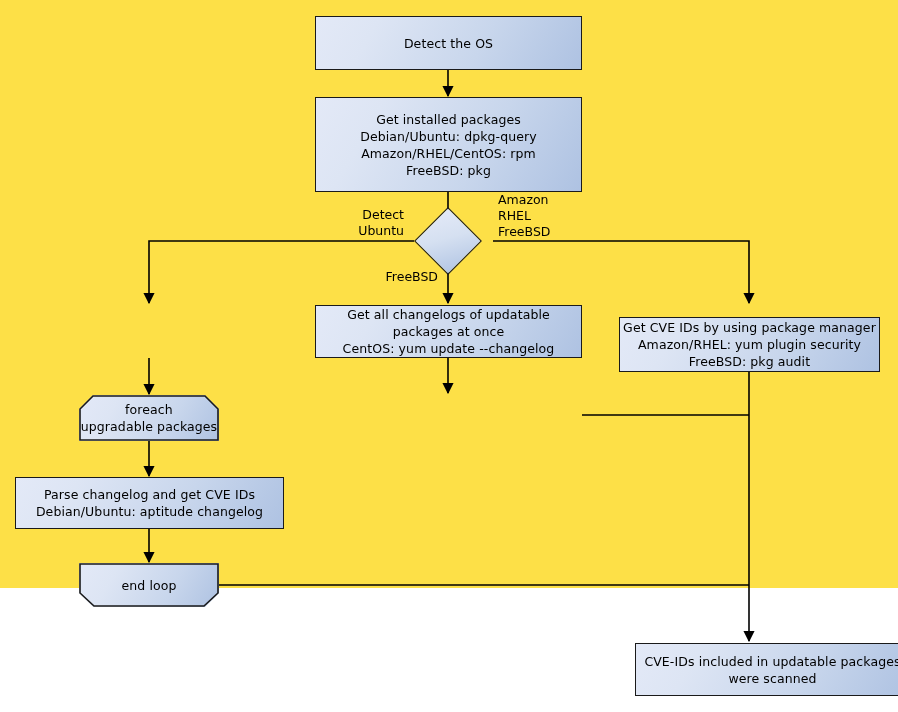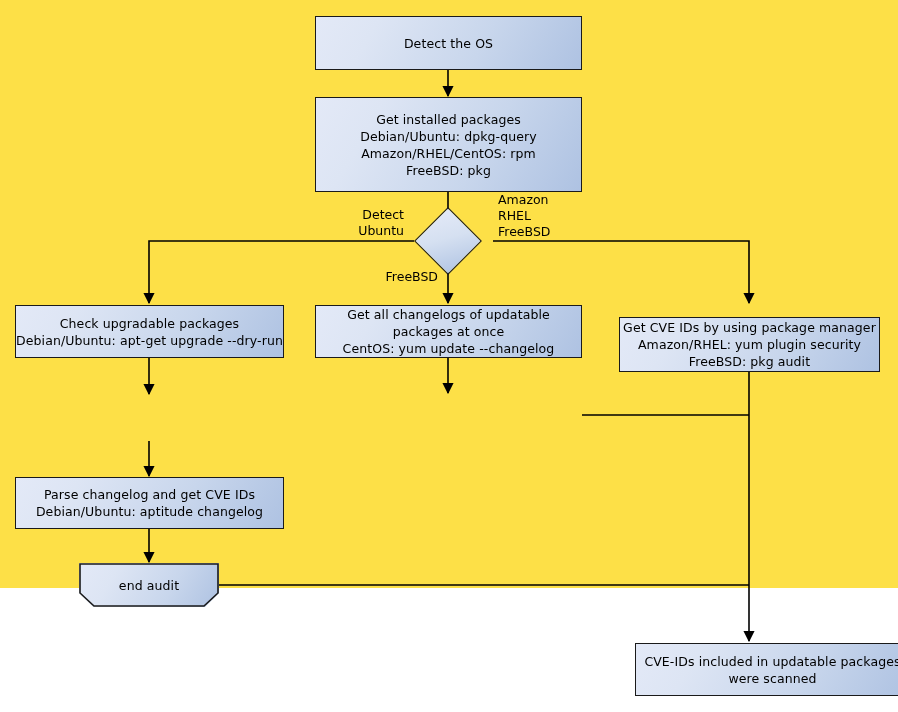--- a/index.html
+++ b/index.html
@@ -170,49 +170,53 @@
 
   <div class="edge-label right-align" style="left:330px; top:207px; width:74px;">Detect
 Ubuntu</div>
 
   <div class="edge-label left-align" style="left:498px; top:192px; width:90px;">Amazon
 RHEL
 FreeBSD</div>
 
   <div class="edge-label right-align" style="left:330px; top:269px; width:108px;">FreeBSD</div>
 
-  <div class="node process" style="left:15px; top:305px; width:269px; height:53px;">
-    <span class="lbl">Check upgradable packages
-Debian/Ubuntu: apt-get upgrade --dry-run</span>
-  </div>
 
   <div class="node process" style="left:315px; top:305px; width:267px; height:53px;">
     <span class="lbl">Get all changelogs of updatable packages at once
 CentOS: yum update --changelog</span>
   </div>
 
   <div class="node process" style="left:619px; top:317px; width:261px; height:55px;">
     <span class="lbl">Get CVE IDs by using package manager
 Amazon/RHEL: yum plugin security
 FreeBSD: pkg audit</span>
   </div>
 
+  <div class="node loop-start" style="left:79px; top:395px; width:140px; height:46px;">
+    <div class="shape-fill"></div>
+    <svg class="shape-outline" viewBox="0 0 140 46" preserveAspectRatio="none" xmlns="http://www.w3.org/2000/svg">
+      <polygon points="14,1 126,1 139,14 139,45 1,45 1,14" fill="none" stroke="#1a1a1a" stroke-width="1.6" vector-effect="non-scaling-stroke"></polygon>
+    </svg>
+    <span class="lbl">foreach
+upgradable  packages</span>
+  </div>
 
 
   <div class="node process" style="left:15px; top:477px; width:269px; height:52px;justify-content:center;">
     <span class="lbl">Parse changelog and get  CVE IDs
 Debian/Ubuntu: aptitude changelog</span>
   </div>
 
   <div class="node loop-end" style="left:79px; top:563px; width:140px; height:44px;">
     <div class="shape-fill"></div>
     <svg class="shape-outline" viewBox="0 0 140 44" preserveAspectRatio="none" xmlns="http://www.w3.org/2000/svg">
       <polygon points="1,1 139,1 139,30 125,43 15,43 1,30" fill="none" stroke="#1a1a1a" stroke-width="1.6" vector-effect="non-scaling-stroke"></polygon>
     </svg>
-    <span class="lbl">end audit</span>
+    <span class="lbl">end loop</span>
   </div>
 
   <div class="node process" style="left:635px; top:643px; width:275px; height:53px;">
     <span class="lbl">CVE-IDs included in updatable packages
 were scanned</span>
   </div>
 
 </div>
 
 </body></html>

